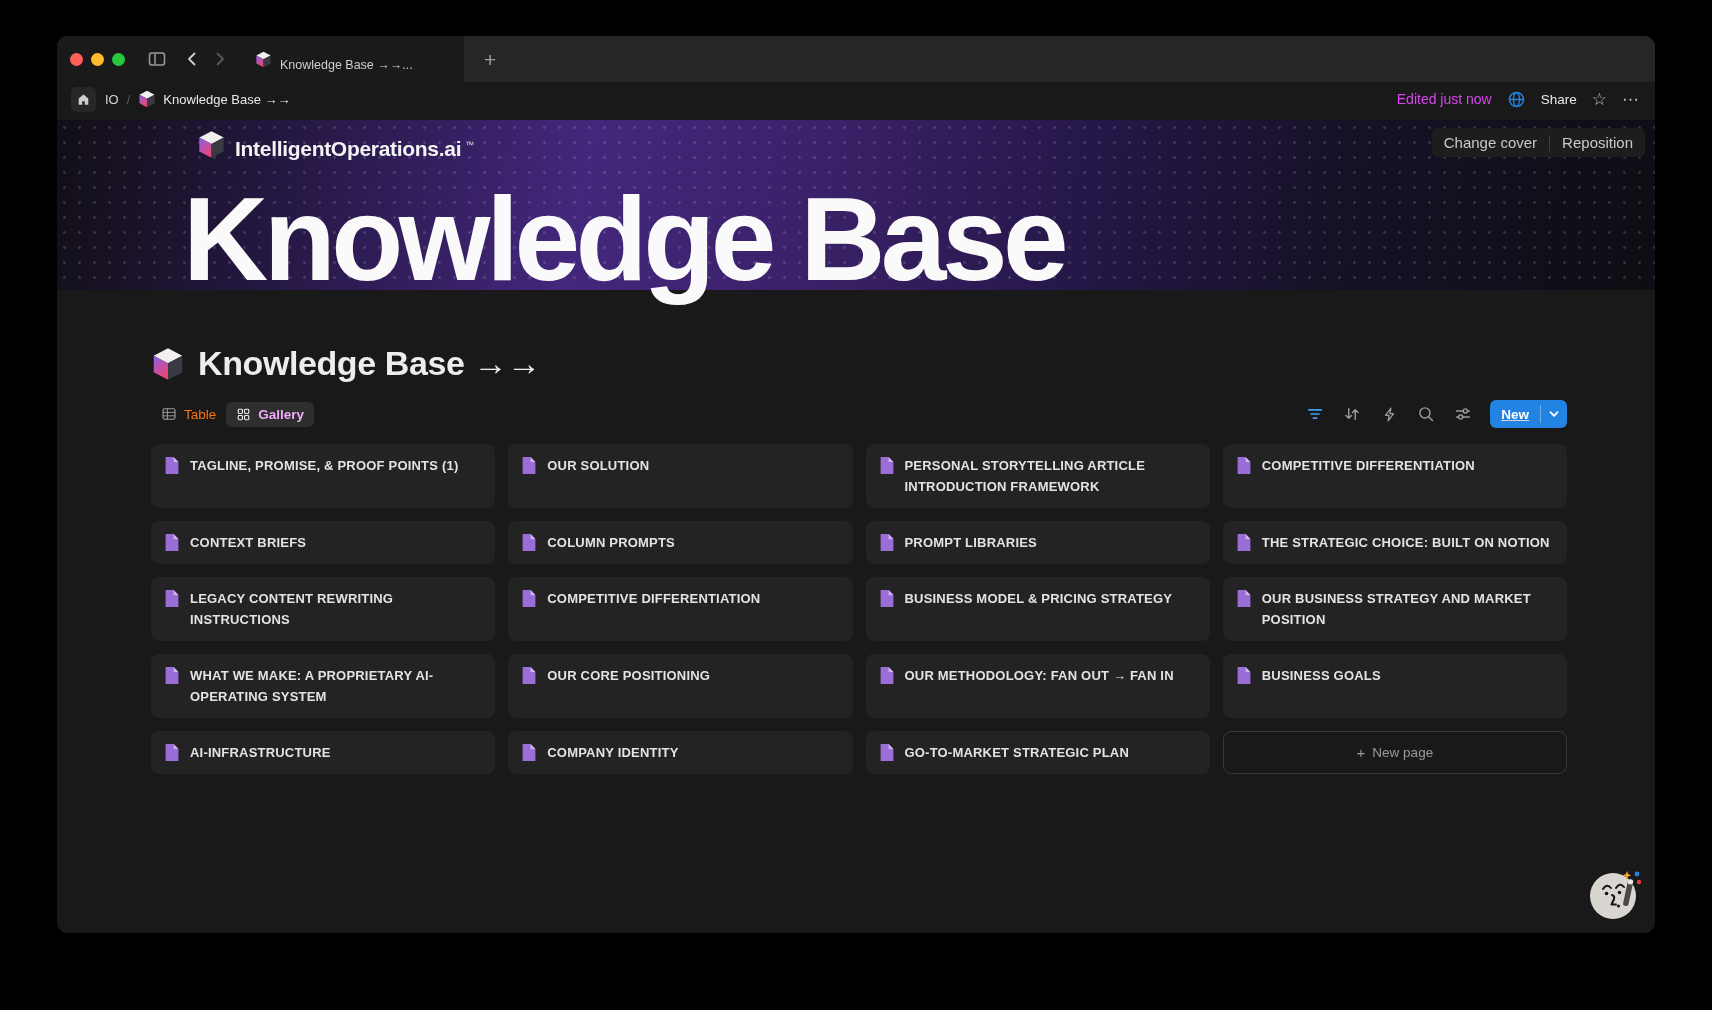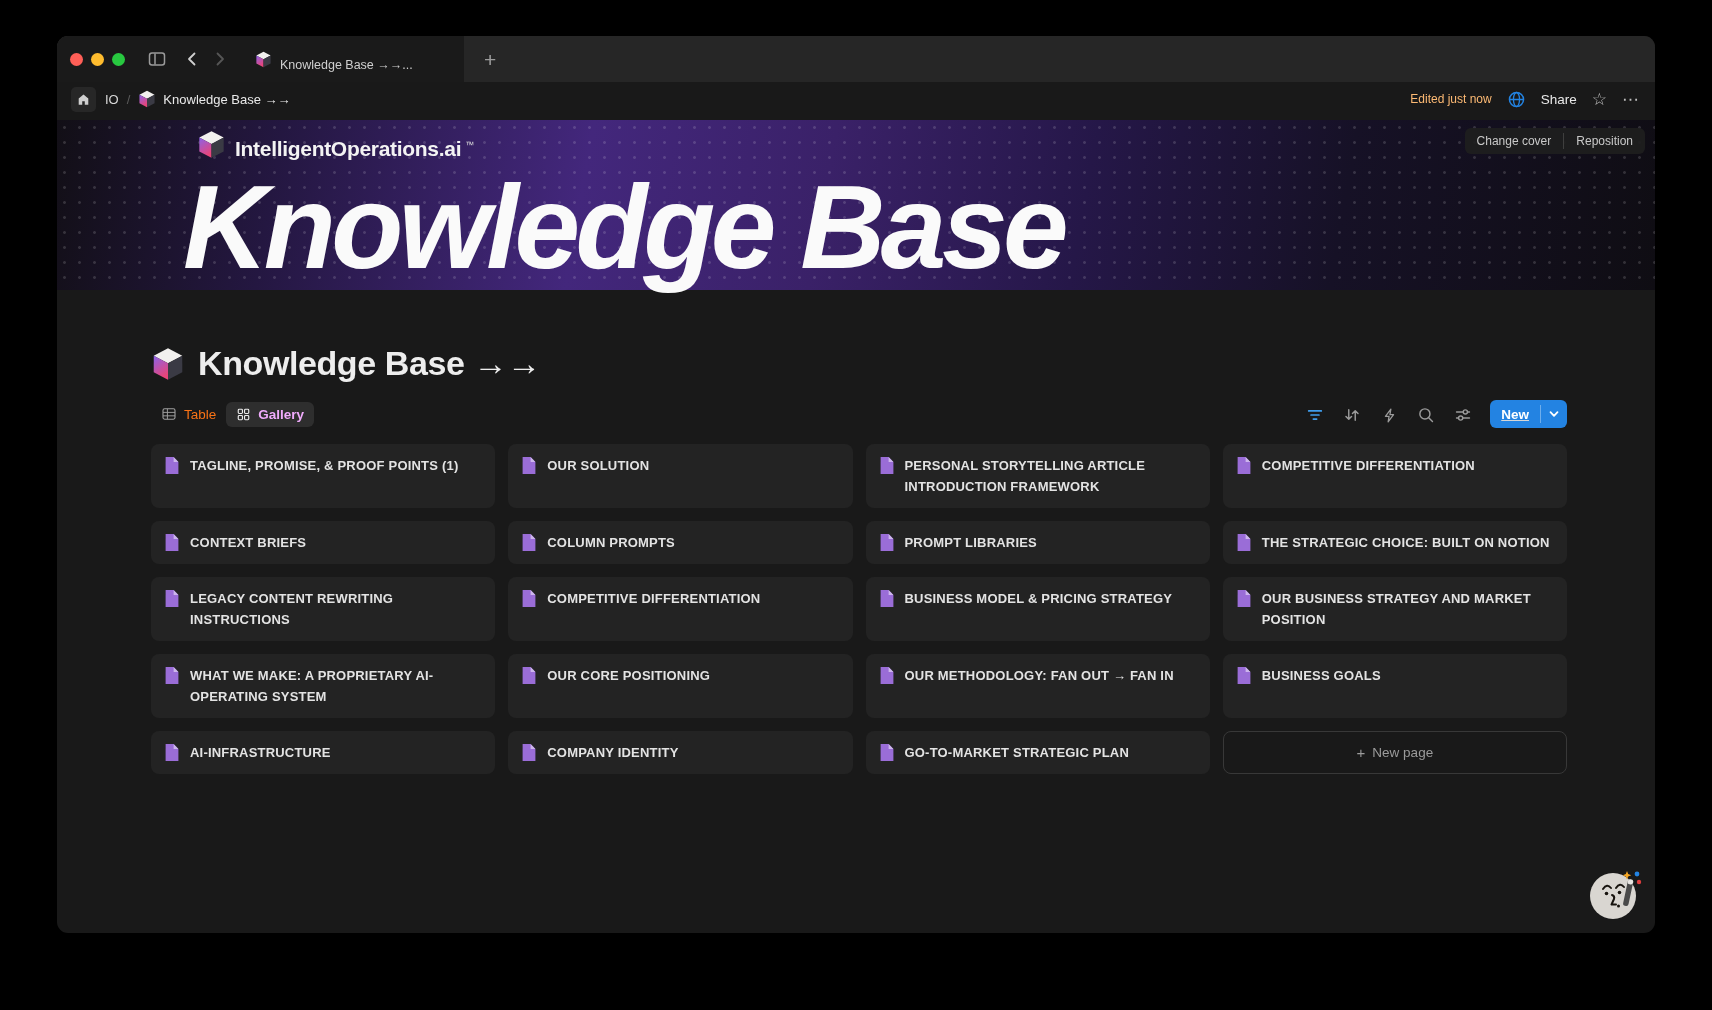--- a/index.html
+++ b/index.html
@@ -22,50 +22,50 @@
   .newtab { margin-left:20px; align-self:center; font-size:21px; font-weight:400; color:#9b9b9b; line-height:1; cursor:default; }
 
   
   .crumbbar { height:38px; display:flex; align-items:center; padding:0 16px 4px 14px; background:#191919; }
   .homebtn { width:25px; height:25px; background:#272727; border-radius:5px; display:flex; align-items:center; justify-content:center; }
   .crumb-txt { font-size:13px; color:#d8d8d8; margin-left:9px; }
   .crumb-sep { color:#5a5a5a; font-size:13px; margin:0 8px; }
   .crumb-page { display:flex; align-items:center; gap:7px; }
   .crumb-page .crumb-txt{ margin-left:0; color:#e9e9e9; }
   .crumb-right { margin-left:auto; display:flex; align-items:center; gap:15px; }
-  .edited { font-size:12px; color:#fdba74; }
+  .edited { font-size:14px; color:#d946ef; }
   .share-lbl { font-size:13.5px; color:#e9e9e9; }
   .glyph-btn { font-size:17px; color:#bdbdbd; line-height:1; }
 
   
   .cover { position:relative; height:170px; overflow:visible;
     background:linear-gradient(100deg,#120f16 0%,#241741 14%,#43277c 33%,#3a2168 48%,#251748 64%,#161126 80%,#0f0d13 100%); }
   .cover-dots { position:absolute; inset:0;
     background-image:radial-gradient(circle, rgba(255,255,255,0.26) 1.1px, transparent 1.7px);
     background-size:15px 15px; opacity:.55; pointer-events:none; }
   .cover-logo { position:absolute; left:140px; top:10px; display:flex; align-items:flex-start; gap:9px; }
   .logo-text { font-size:21px; font-weight:700; color:#f3f3f3; letter-spacing:-0.3px; line-height:30px; }
   .logo-tm { font-size:9px; color:#d9d9d9; vertical-align:super; margin-left:4px; font-weight:400; }
-  .cover-heading { position:absolute; left:126px; top:44px; font-size:118px; font-weight:700;
-    letter-spacing:-4.5px; color:#fafafa; line-height:1.08; white-space:nowrap; z-index:2;font-style:italic; }
+  .cover-heading { position:absolute; left:126px; top:56px; font-size:118px; font-weight:700;
+    letter-spacing:-4.5px; color:#fafafa; line-height:1.08; white-space:nowrap; z-index:2; }
   .cover-btns { position:absolute; top:8px; right:10px; display:flex; align-items:center;
     background:rgba(30,30,30,0.92); border-radius:6px; overflow:hidden; }
-  .cover-btn { font-size:12px; color:#c9c9c9; padding:6px 12px; white-space:nowrap; }
+  .cover-btn { font-size:15px; color:#c9c9c9; padding:6px 12px; white-space:nowrap; }
   .cover-btn-sep { width:1px; height:16px; background:#3f3f3f; }
 
   
   .content { padding:0 88px 0 94px; }
   .page-header { margin-top:54px; display:flex; align-items:center; gap:13px; }
   .page-title { font-size:34px; font-weight:700; color:#ededed; letter-spacing:-0.4px; }
 
   .views-row { margin-top:16px; display:flex; align-items:center; height:30px; }
   .view-tab { display:flex; align-items:center; gap:7px; padding:5px 10px; border-radius:6px;
     font-size:13.5px; color:#f97316; font-weight:500; }
   .view-tab.active { background:#2e2e2e; color:#f0abfc; font-weight:600; }
-  .toolbar { margin-left:auto; display:flex; align-items:flex-end; gap:11px;text-decoration:underline; }
+  .toolbar { margin-left:auto; display:flex; align-items:center; gap:11px;text-decoration:underline; }
   .tool-ico { width:26px; height:26px; display:flex; align-items:center; justify-content:center; border-radius:4px; }
   .new-btn { display:flex; align-items:stretch; background:#2383e2; border-radius:6px; height:28px; margin-left:3px; overflow:hidden; }
   .new-btn-main { display:flex; align-items:center; padding:0 11px; font-size:13.5px; font-weight:700; color:#fff; }
   .new-btn-sep { width:1px; background:rgba(255,255,255,0.35); margin:5px 0; }
   .new-btn-caret { display:flex; align-items:center; justify-content:center; width:26px; }
 
   .grid { margin-top:15px; display:grid; grid-template-columns:repeat(4,1fr); gap:13px; }
   .card { background:#232323; border-radius:8px; padding:11px 13px; display:flex; gap:10px; align-items:flex-start; }
   .page-ico { flex:0 0 auto; margin-top:1px; }
   .card-title { font-size:13px; font-weight:700; color:#e3e3e3; line-height:21px; letter-spacing:0.2px; }

